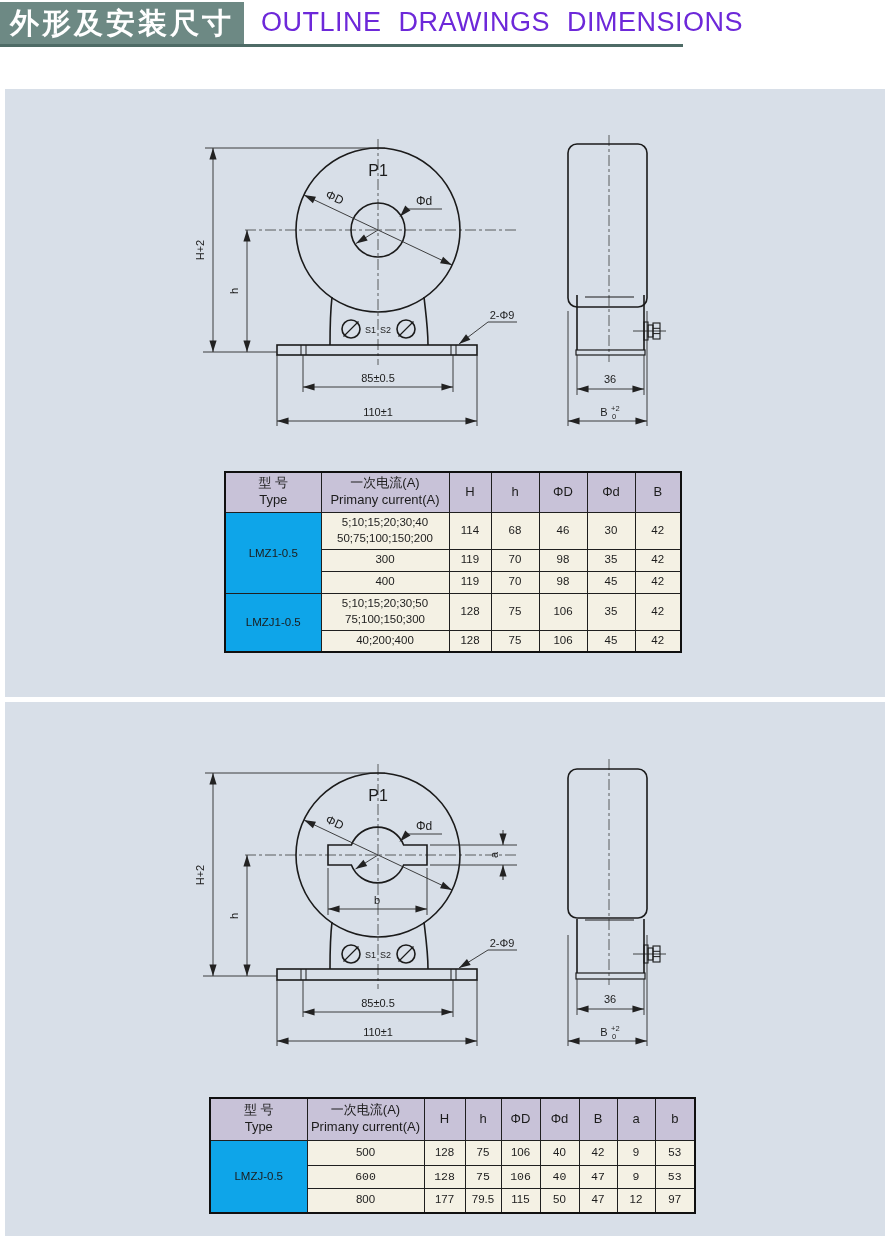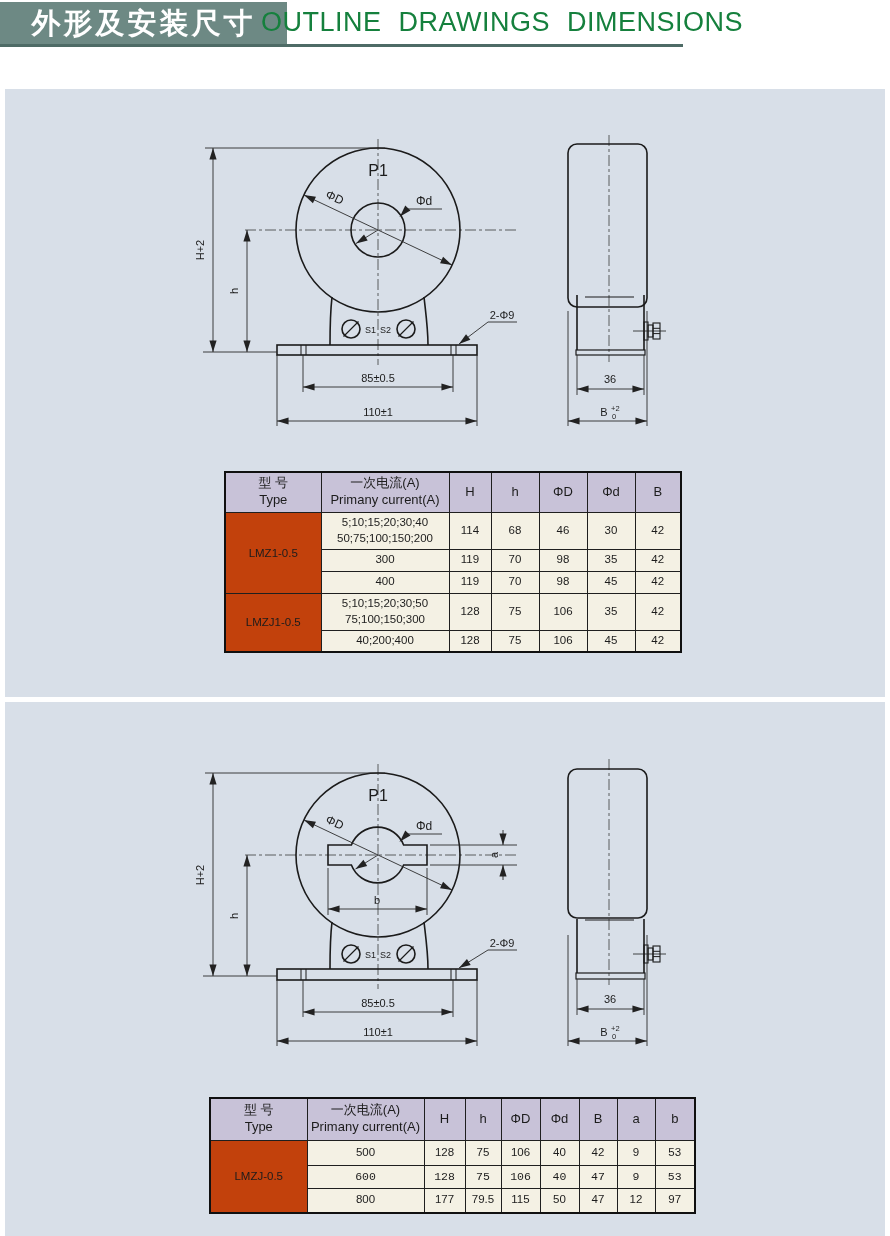--- a/index.html
+++ b/index.html
@@ -1,22 +1,22 @@
 <!DOCTYPE html>
 <html><head>
 <meta charset="utf-8">
 <style>
   html,body{margin:0;padding:0;background:#fff;}
   .page{position:relative;width:890px;height:1236px;background:#ffffff;overflow:hidden;
         font-family:"Liberation Sans",sans-serif;}
   
-  .hdr-cn{position:absolute;left:0;top:2px;width:287px;height:42px;background:#6d8984;
+  .hdr-cn{position:absolute;left:0;top:2px;width:244px;height:42px;background:#6d8984;
           color:#ffffff;font-size:29px;font-weight:bold;letter-spacing:3px;line-height:43px;
           text-align:center;white-space:nowrap;}
-  .hdr-en{position:absolute;left:261px;top:7px;font-size:27px;color:#15803d;
+  .hdr-en{position:absolute;left:261px;top:7px;font-size:27px;color:#6d28d9;
           letter-spacing:0.5px;word-spacing:9px;white-space:nowrap;}
   .hdr-rule{position:absolute;left:0;top:44px;width:683px;height:3px;background:#4e6b66;}
   
   .panel{position:absolute;left:5px;width:880px;background:#d8dfe8;margin-top:24px;}
   .panel1{top:65px;height:608px;}
   .panel2{top:678px;height:550px;}
   svg.drawing{position:absolute;left:180px;}
   .panel1 svg.drawing{top:30px;}
   .panel2 svg.drawing{top:37px;}
   
@@ -27,21 +27,21 @@
   .lbl-big{font-size:16px;}
   .lbl-phi{font-size:12px;}
   .lbl-sm{font-size:9px;}
   .lbl-tol{font-size:7.5px;}
   
   .dimtable{position:absolute;border-collapse:collapse;table-layout:fixed;
             border:2px solid #101010;background:#f4f1e4;}
   .dimtable th,.dimtable td{border:1px solid #1f1f1f;text-align:center;vertical-align:middle;
             padding:0;color:#1c1c1c;}
   .dimtable th{background:#c8c2d8;font-size:13px;font-weight:normal;white-space:pre-line;line-height:1.3;}
-  .dimtable td.typecell{background:#c2410c;font-size:11.5px;}
+  .dimtable td.typecell{background:#0ea5e9;font-size:11.5px;}
   .dimtable td.datacell{background:#f4f1e4;font-size:11.5px;white-space:pre-line;line-height:1.35;}
   .t1{left:219px;top:382px;width:456px;}
   .t2{left:204px;top:395px;width:485px;}
   .rh-head1{height:40px;} .rh-tall{height:37px;} .rh-short{height:22px;}
   .rh-head2{height:42px;} .rh-r2{height:25px;} .rh-r3{height:23px;font-family:Liberation Mono, monospace;} .rh-r4{height:25px;}
 </style>
 </head>
 <body>
 
 <div class="page">

